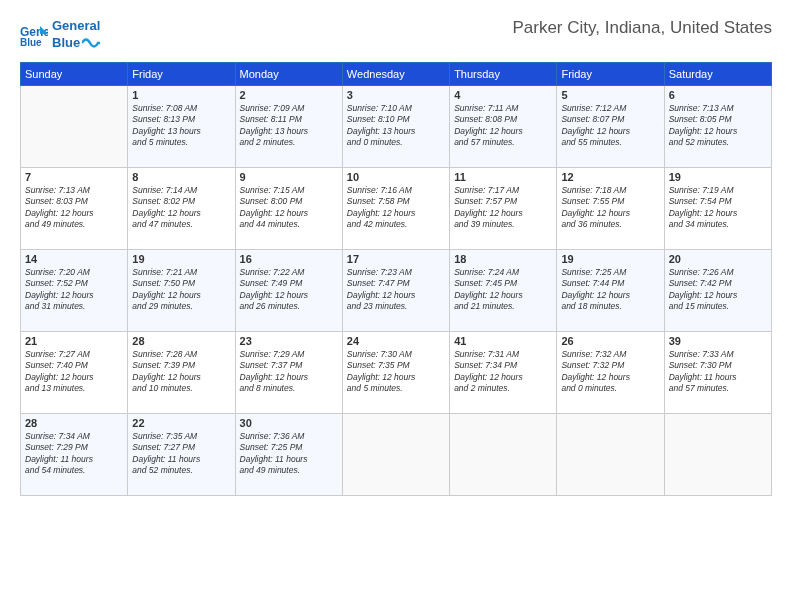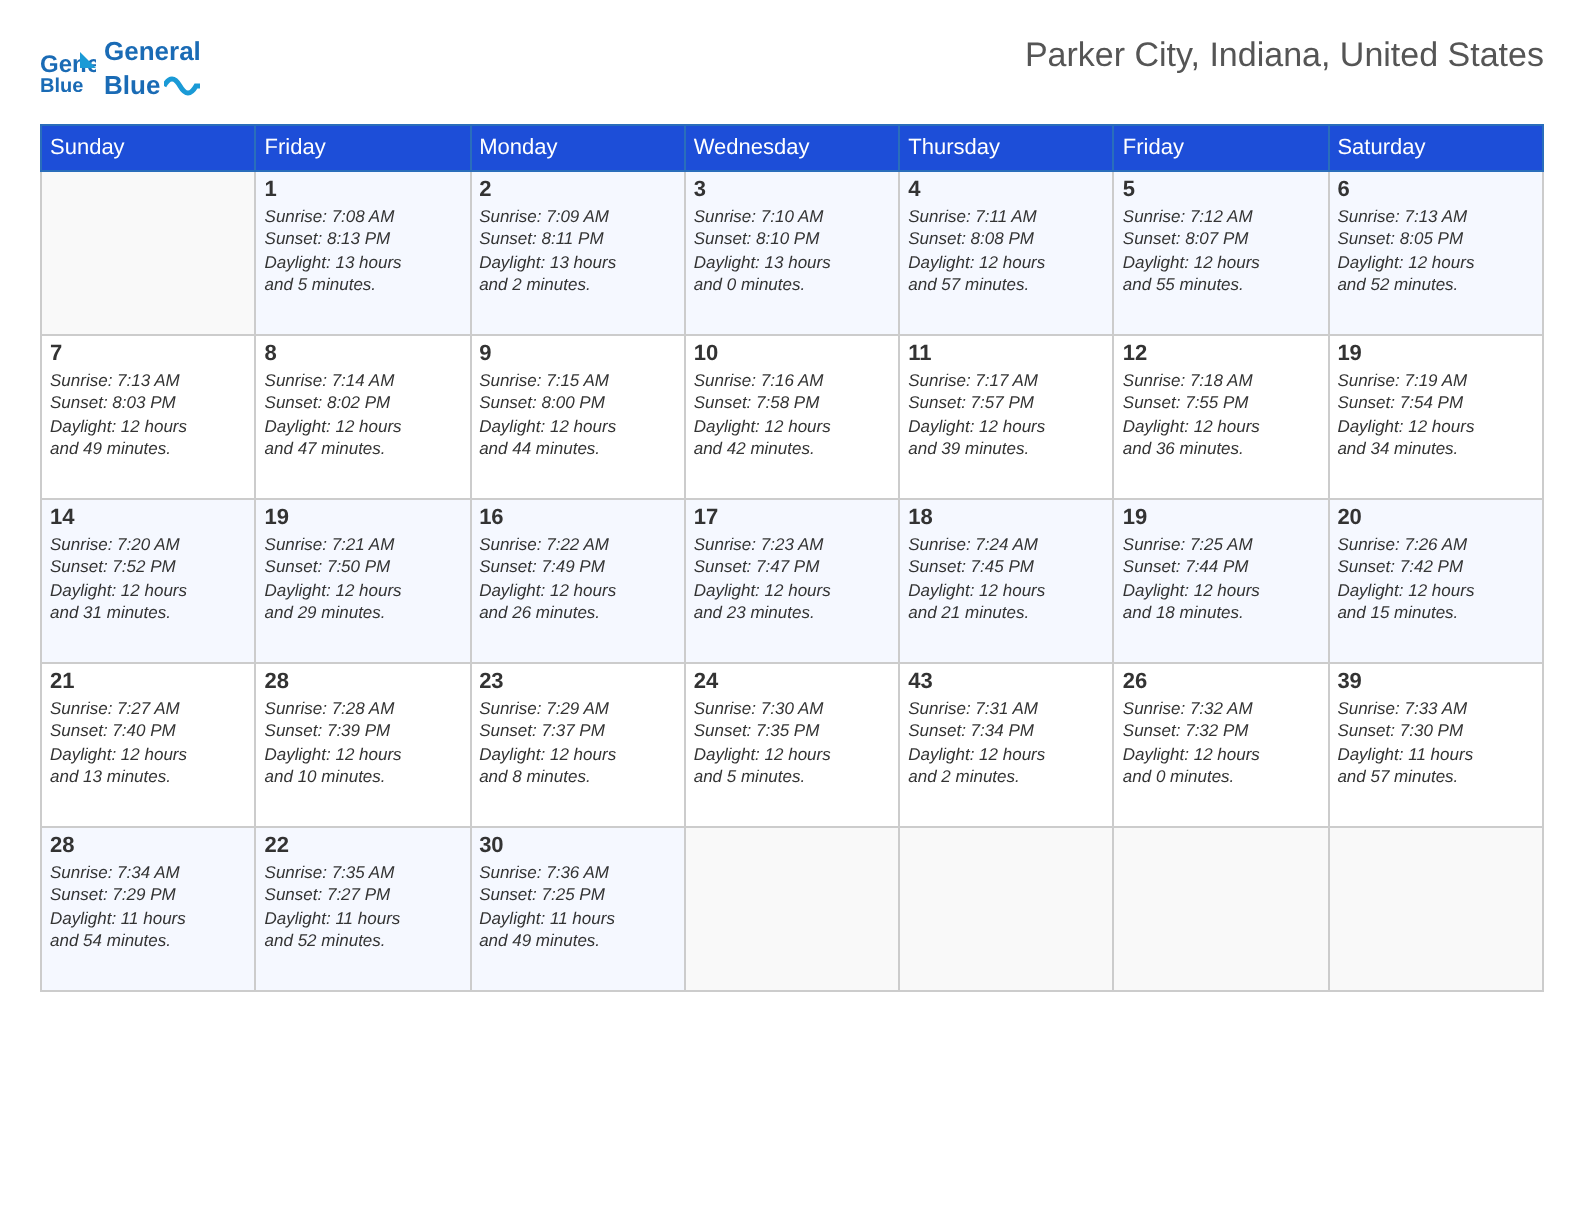--- a/index.html
+++ b/index.html
@@ -153,21 +153,21 @@
           <td><span class="day-number">17</span><span class="day-info">Sunrise: 7:23 AM<br>Sunset: 7:47 PM<br>Daylight: 12 hours<br>and 23 minutes.</span></td>
           <td><span class="day-number">18</span><span class="day-info">Sunrise: 7:24 AM<br>Sunset: 7:45 PM<br>Daylight: 12 hours<br>and 21 minutes.</span></td>
           <td><span class="day-number">19</span><span class="day-info">Sunrise: 7:25 AM<br>Sunset: 7:44 PM<br>Daylight: 12 hours<br>and 18 minutes.</span></td>
           <td><span class="day-number">20</span><span class="day-info">Sunrise: 7:26 AM<br>Sunset: 7:42 PM<br>Daylight: 12 hours<br>and 15 minutes.</span></td>
         </tr>
         <tr>
           <td><span class="day-number">21</span><span class="day-info">Sunrise: 7:27 AM<br>Sunset: 7:40 PM<br>Daylight: 12 hours<br>and 13 minutes.</span></td>
           <td><span class="day-number">28</span><span class="day-info">Sunrise: 7:28 AM<br>Sunset: 7:39 PM<br>Daylight: 12 hours<br>and 10 minutes.</span></td>
           <td><span class="day-number">23</span><span class="day-info">Sunrise: 7:29 AM<br>Sunset: 7:37 PM<br>Daylight: 12 hours<br>and 8 minutes.</span></td>
           <td><span class="day-number">24</span><span class="day-info">Sunrise: 7:30 AM<br>Sunset: 7:35 PM<br>Daylight: 12 hours<br>and 5 minutes.</span></td>
-          <td><span class="day-number">43</span><span class="day-info">Sunrise: 7:31 AM<br>Sunset: 7:34 PM<br>Daylight: 12 hours<br>and 2 minutes.</span></td>
+          <td><span class="day-number">41</span><span class="day-info">Sunrise: 7:31 AM<br>Sunset: 7:34 PM<br>Daylight: 12 hours<br>and 2 minutes.</span></td>
           <td><span class="day-number">26</span><span class="day-info">Sunrise: 7:32 AM<br>Sunset: 7:32 PM<br>Daylight: 12 hours<br>and 0 minutes.</span></td>
           <td><span class="day-number">39</span><span class="day-info">Sunrise: 7:33 AM<br>Sunset: 7:30 PM<br>Daylight: 11 hours<br>and 57 minutes.</span></td>
         </tr>
         <tr>
           <td><span class="day-number">28</span><span class="day-info">Sunrise: 7:34 AM<br>Sunset: 7:29 PM<br>Daylight: 11 hours<br>and 54 minutes.</span></td>
           <td><span class="day-number">22</span><span class="day-info">Sunrise: 7:35 AM<br>Sunset: 7:27 PM<br>Daylight: 11 hours<br>and 52 minutes.</span></td>
           <td><span class="day-number">30</span><span class="day-info">Sunrise: 7:36 AM<br>Sunset: 7:25 PM<br>Daylight: 11 hours<br>and 49 minutes.</span></td>
           <td class="empty-cell"></td>
           <td class="empty-cell"></td>
           <td class="empty-cell"></td>

